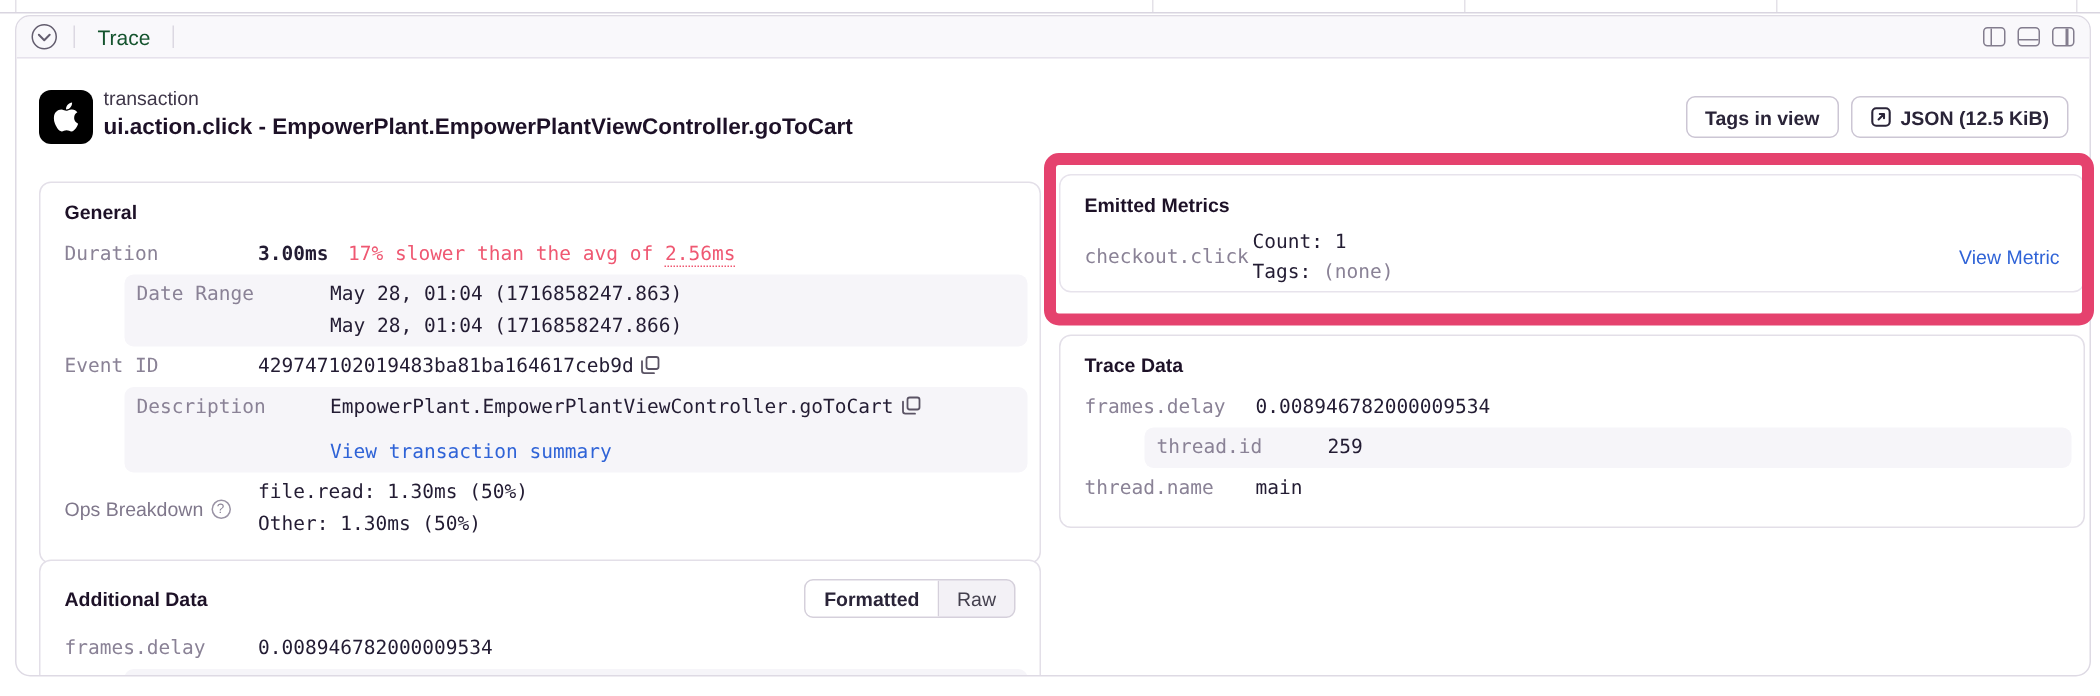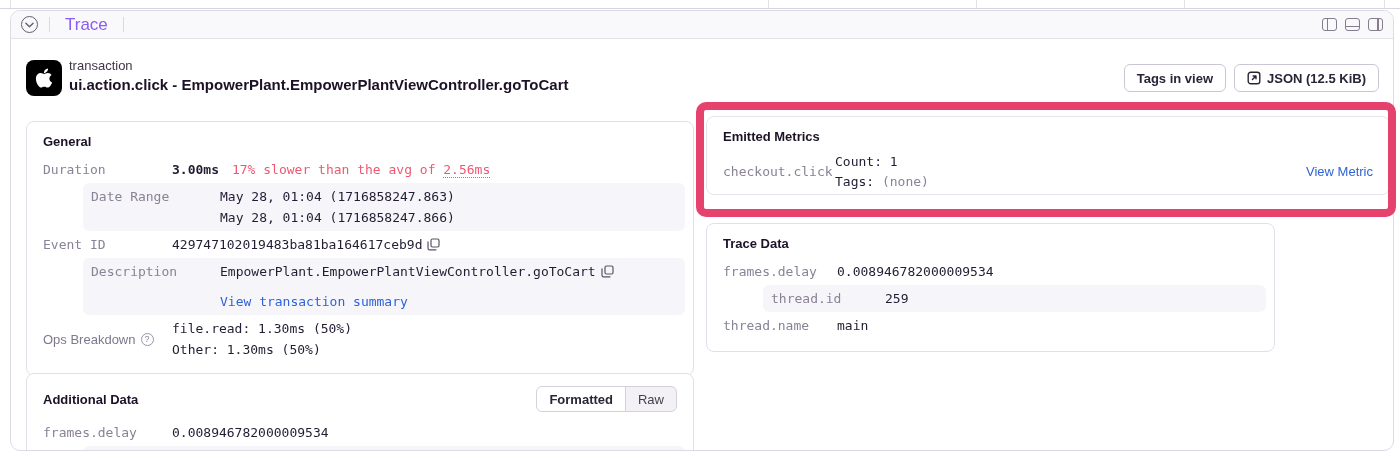--- a/index.html
+++ b/index.html
@@ -30,21 +30,21 @@
   
   .tabbar {
     height:28px; background:#f9f8fb; border-bottom:1px solid #e6e2ec;
     display:flex; align-items:center; padding:0 10px; position:relative;
   }
   .collapse-btn {
     width:17px; height:17px; border:1.5px solid #635d6e; border-radius:50%;
     display:flex; align-items:center; justify-content:center; background:transparent; cursor:pointer;
   }
   .vdiv { width:1px; height:15px; background:#dcd8e2; margin:0 11px; }
-  .trace-tab { font-size:17px; color:#8b5cf6; padding:0 4px; cursor:pointer; }
+  .trace-tab { font-size:14px; color:#14532d; padding:0 4px; cursor:pointer; }
   .active-tab {
     display:flex; align-items:center; gap:7px; padding:0 10px; height:28px;
     position:relative; cursor:pointer;
   }
   .active-tab::after {
     content:""; position:absolute; left:0; right:0; bottom:0; height:2px;
     background:#2e5bd8; border-radius:1px;
   }
   .op-square { width:10px; height:10px; border-radius:2px; background:#ec5b65; flex:none; }
   .active-tab-label { font-size:13px; color:#2a2438; white-space:nowrap; }
@@ -71,21 +71,21 @@
   }
 
   
   .card { position:absolute; background:#fff; border:1px solid #e3dfe8; border-radius:8px; padding:12px 16px; }
   .card-title { font-size:13px; font-weight:bold; color:#1d1127; }
   .card-head { display:flex; align-items:center; justify-content:space-between; }
 
   #general-card   { left:15px;  top:110px; width:668px; }
   #additional-card{ left:15px;  top:362px; width:668px; height:120px; }
   #emitted-card   { left:695px; top:105px; width:684px; height:79px; border-color:#e7e3ec; }
-  #tracedata-card { left:695px; top:212px; width:569px; }
+  #tracedata-card { left:695px; top:212px; width:684px; }
 
   .rows { margin-top:7px; }
   .kv {
     display:grid; grid-template-columns:129px 1fr;
     padding:3px 8px; margin:0 -8px; border-radius:6px;
     font-family:"DejaVu Sans Mono", monospace; font-size:13px; line-height:21px;
   }
   .kv.narrow { grid-template-columns:114px 1fr; }
   .kv.stripe { background:#f6f5f9;margin-left:40px; }
   .kv .k { color:#8a8296; }

